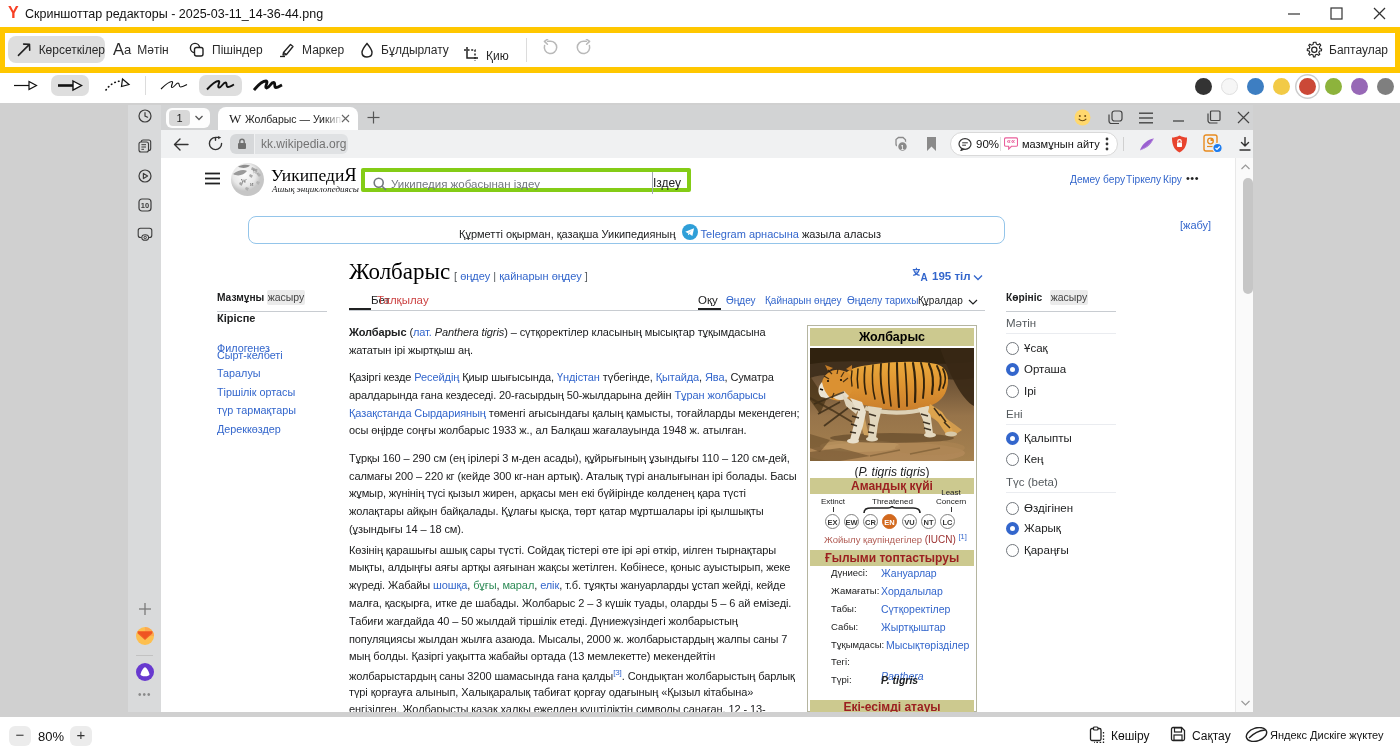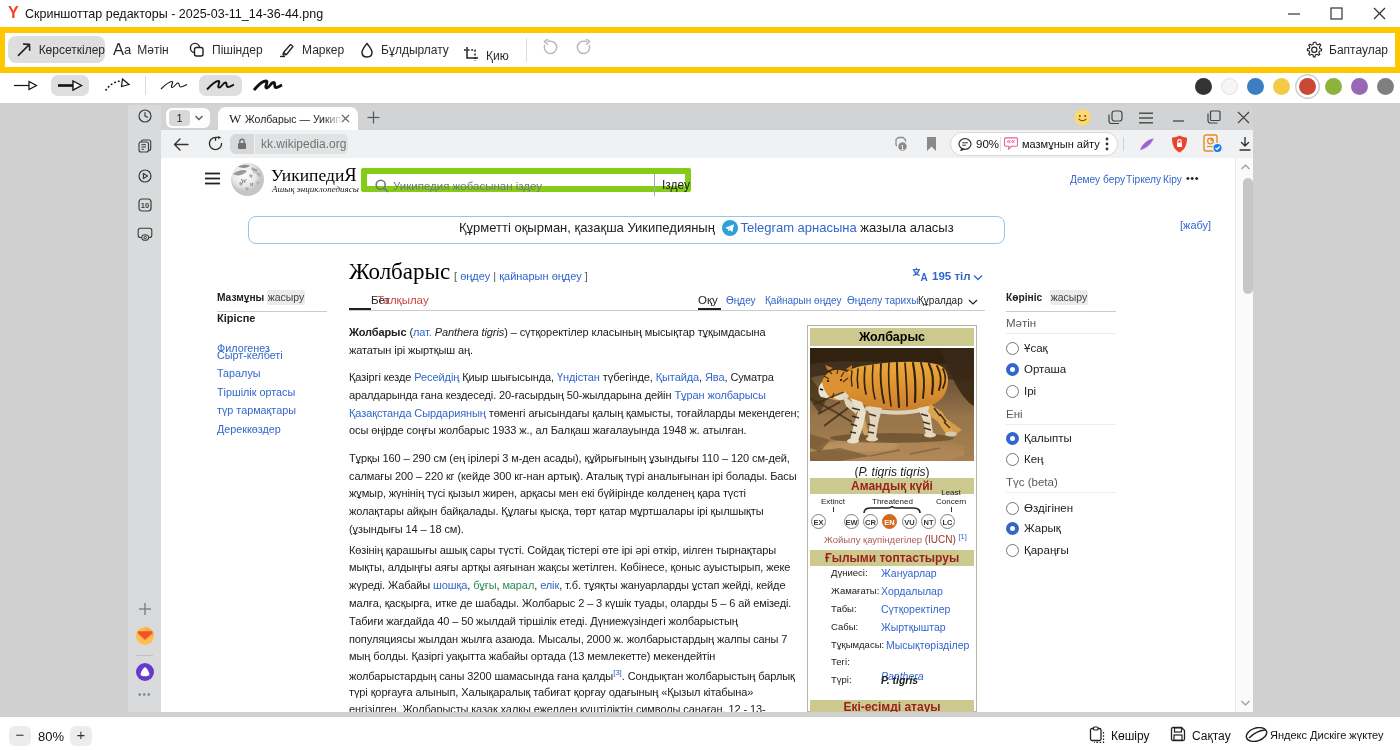--- a/index.html
+++ b/index.html
@@ -358,36 +358,36 @@
       <path d="M27 19 L30 20 L28.5 23 L26 21 Z" fill="#b4b4b4"></path>
       <path d="M10 20 L13 21 L11.5 24 L9 22 Z" fill="#a5a5a5"></path>
       <path d="M16 25 L19 26 L17.5 29 L15 27 Z" fill="#b0b0b0"></path>
       <text x="11" y="21" font-size="6" fill="#555" font-family="Liberation Serif">W</text>
       <text x="20" y="24" font-size="5" fill="#666" font-family="Liberation Serif">И</text>
       <text x="23" y="11" font-size="5" fill="#777" font-family="Liberation Serif">维</text>
     </svg>
     <div class="abs nw" style="left:110px;top:7px;font-family:'Liberation Serif',serif;font-size:17.5px;color:#000;">Уикипеди<span style="font-size:18.5px">Я</span></div>
     <div class="abs nw" style="left:111px;top:26px;font-family:'Liberation Serif',serif;font-style:italic;font-size:9px;color:#202122;">Ашық энциклопедиясы</div>
 
-    <div class="abs" style="left:200px;top:10px;width:330px;height:24px;border:6px solid #84cc16;border-radius:2px;background:#fff;">
+    <div class="abs" style="left:200px;top:10px;width:330px;height:24px;border:4px solid #84cc16;border-radius:2px;background:#fff;">
       <svg class="abs" style="left:8px;top:5px" width="14" height="14" viewBox="0 0 14 14">
           <circle cx="5.7" cy="5.7" r="4.5" fill="none" stroke="#72777d" stroke-width="1.6"></circle>
           <line x1="9.2" y1="9.2" x2="13" y2="13" stroke="#72777d" stroke-width="1.6"></line>
         </svg>
       <div class="abs nw" style="left:26px;top:6px;font-size:11.5px;color:#72777d;">Уикипедия жобасынан іздеу</div>
-      <div class="abs" style="left:287px;top:0;width:43px;height:22px;border-left:1px solid #a2a9b1;text-align:center;line-height:22px;font-size:12px;color:#202122;">Іздеу</div>
+      <div class="abs" style="left:287px;top:0;width:43px;height:22px;border-left:1px solid #a2a9b1;text-align:left;line-height:22px;font-size:12px;color:#202122;">Іздеу</div>
     </div>
 
     <div class="abs nw" style="left:909px;top:16px;font-size:10.2px;color:#36c;">Демеу беру</div>
     <div class="abs nw" style="left:965px;top:16px;font-size:10.2px;color:#36c;">Тіркелу</div>
     <div class="abs nw" style="left:1002px;top:16px;font-size:10.2px;color:#36c;">Кіру</div>
     <div class="abs nw" style="left:1025px;top:14px;font-size:11px;color:#202122;letter-spacing:0.5px;">•••</div>
 
     <div class="abs" style="left:87px;top:58px;width:757px;height:28px;border:1px solid #94c5ea;border-radius:8px;background:#fff;"></div>
-    <div class="abs nw" style="left:269px;top:62px;height:20px;display:flex;align-items:flex-start;font-size:13px;color:#202122;padding-left:29px;">Құрметті оқырман, қазақша Уикипедияның&nbsp;<svg style="margin:0 3px" width="16" height="16" viewBox="0 0 17 17">
+    <div class="abs nw" style="left:269px;top:62px;height:20px;display:flex;align-items:flex-end;font-size:11px;color:#202122;padding-left:29px;">Құрметті оқырман, қазақша Уикипедияның&nbsp;<svg style="margin:0 3px" width="16" height="16" viewBox="0 0 17 17">
           <circle cx="8.5" cy="8.5" r="8.5" fill="#2f9fd8"></circle>
           <path d="M3.5 8.3 L12.8 4.5 L11 12.8 L8 10.5 L6.5 12 L6.3 9.7 Z" fill="#fff"></path>
           <path d="M6.3 9.7 L11 5.6 L7.3 10.3 Z" fill="#b8dcf0"></path>
         </svg><span class="blue">Telegram арнасына</span>&nbsp;жазыла аласыз</div>
     <div class="abs nw" style="left:1019px;top:61px;font-size:11px;color:#36c;">[жабу]</div>
 
     <div class="abs nw" style="left:188px;top:101px;font-family:'Liberation Serif',serif;font-size:23px;color:#000;">Жолбарыс</div>
     <div class="abs nw" style="left:293px;top:112px;font-size:11px;color:#54595d;">[ <span class="blue">өңдеу</span> | <span class="blue">қайнарын өңдеу</span> ]</div>
     <svg class="abs" style="left:751px;top:109px" width="17" height="15" viewBox="0 0 17 15">
         <g stroke="#36c" stroke-width="1.1" fill="none">
@@ -543,21 +543,21 @@
       <div class="abs" style="left:2px;top:152px;width:164px;height:16px;background:#ccc98f;text-align:center;font-weight:bold;font-size:12px;line-height:16px;color:#9b2020;">Амандық күйі</div>
 
       <div class="abs nw" style="left:13px;top:171px;font-size:8px;color:#202122;">Extinct</div>
       <div class="abs nw" style="left:64px;top:171px;font-size:8px;color:#202122;">Threatened</div>
       <div class="abs nw" style="left:128px;top:163px;font-size:8px;line-height:8.5px;color:#202122;text-align:center;width:30px;">Least<br>Concern</div>
       <div class="abs" style="left:25px;top:181px;width:1px;height:5px;background:#333;"></div>
       <div class="abs" style="left:143px;top:181px;width:1px;height:5px;background:#333;"></div>
       <svg class="abs" style="left:55px;top:180px" width="58" height="8" viewBox="0 0 58 8">
           <path d="M1 7 C1 3 4 2 8 2 L25 2 C27 2 28 1.5 29 0.5 C30 1.5 31 2 33 2 L50 2 C54 2 57 3 57 7" fill="none" stroke="#222" stroke-width="1.6"></path>
         </svg>
-      <div class="ccirc" style="left:3px;">EX</div>
+      <div class="ccirc" style="left:17px;">EX</div>
       <div class="ccirc" style="left:36px;">EW</div>
       <div class="ccirc" style="left:55px;">CR</div>
       <div class="ccirc" style="left:74px;background:#d2691e;border-color:#d2691e;color:#fff;">EN</div>
       <div class="ccirc" style="left:94px;">VU</div>
       <div class="ccirc" style="left:113px;">NT</div>
       <div class="ccirc" style="left:132px;">LC</div>
       <div class="abs nw" style="left:16px;top:206px;font-size:9.5px;color:#b05a52;">Жойылу қаупіндегілер <span style="font-size:10px;color:#9b3030">(IUCN)</span> <sup style="font-size:7.5px;color:#36c">[1]</sup></div>
       <div class="abs" style="left:2px;top:224px;width:164px;height:16px;background:#ccc98f;text-align:center;font-weight:bold;font-size:12px;line-height:16px;color:#9b2020;">Ғылыми топтастыруы</div>
       <div class="irow" style="top:241px;">
           <span class="il">Дүниесі:</span>

